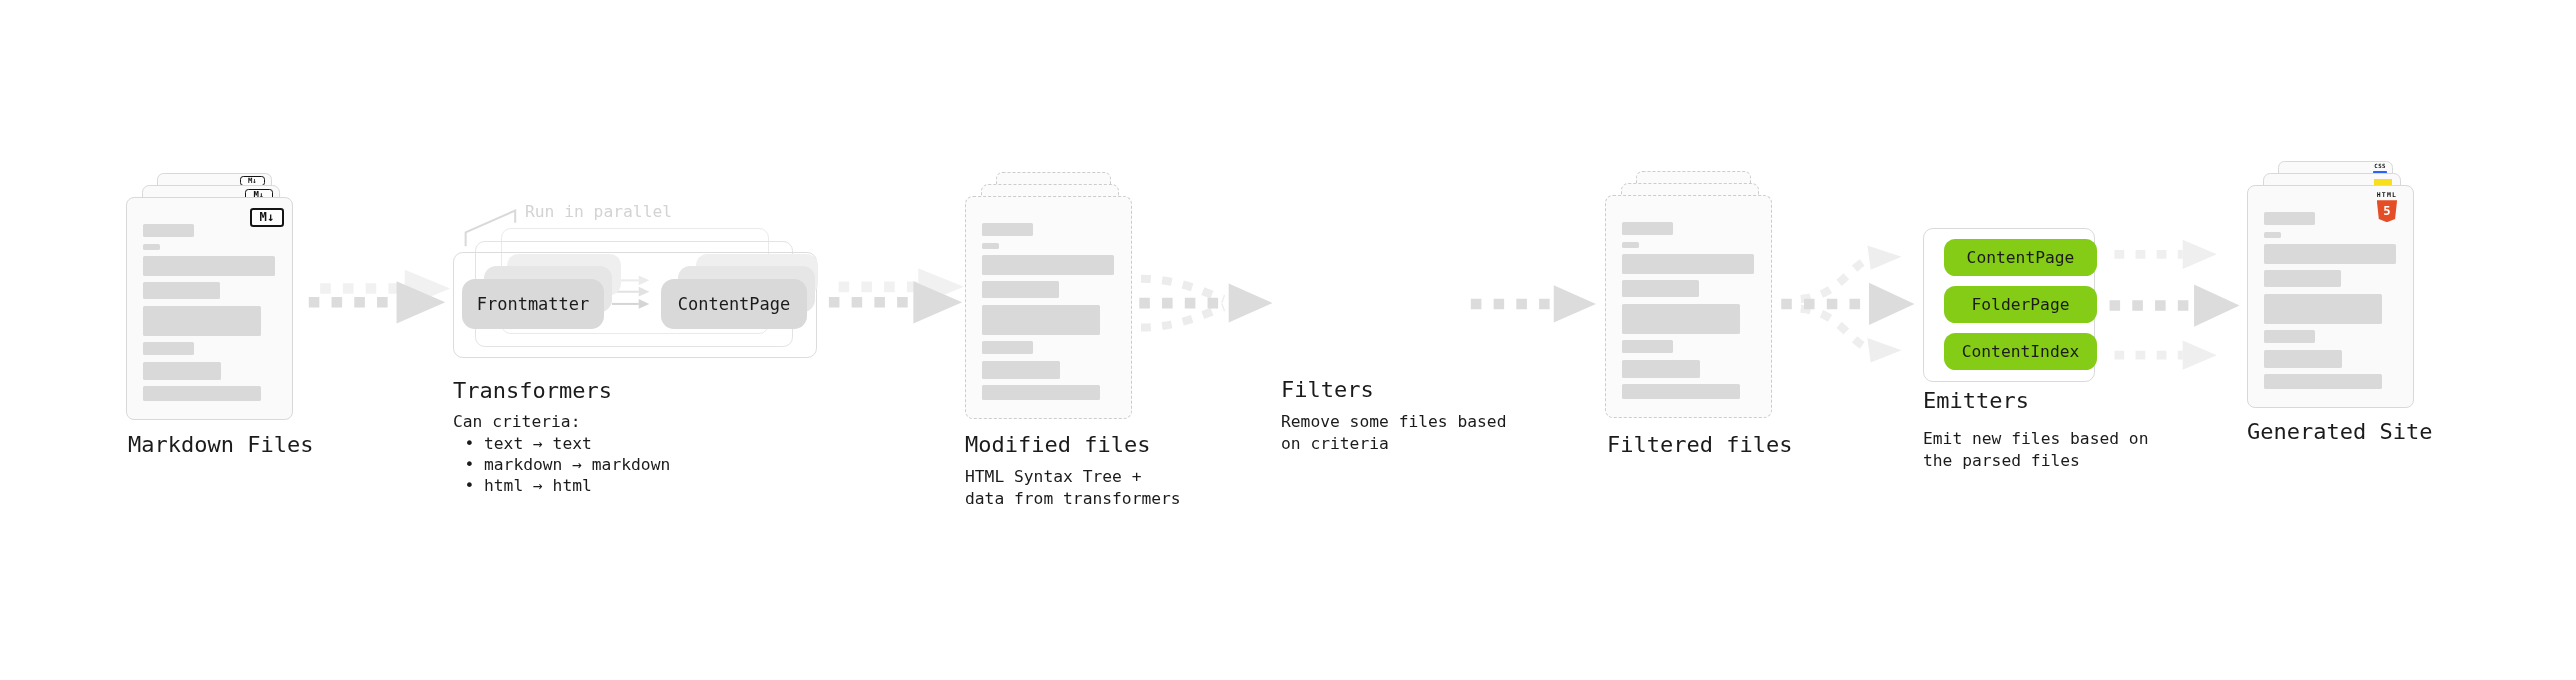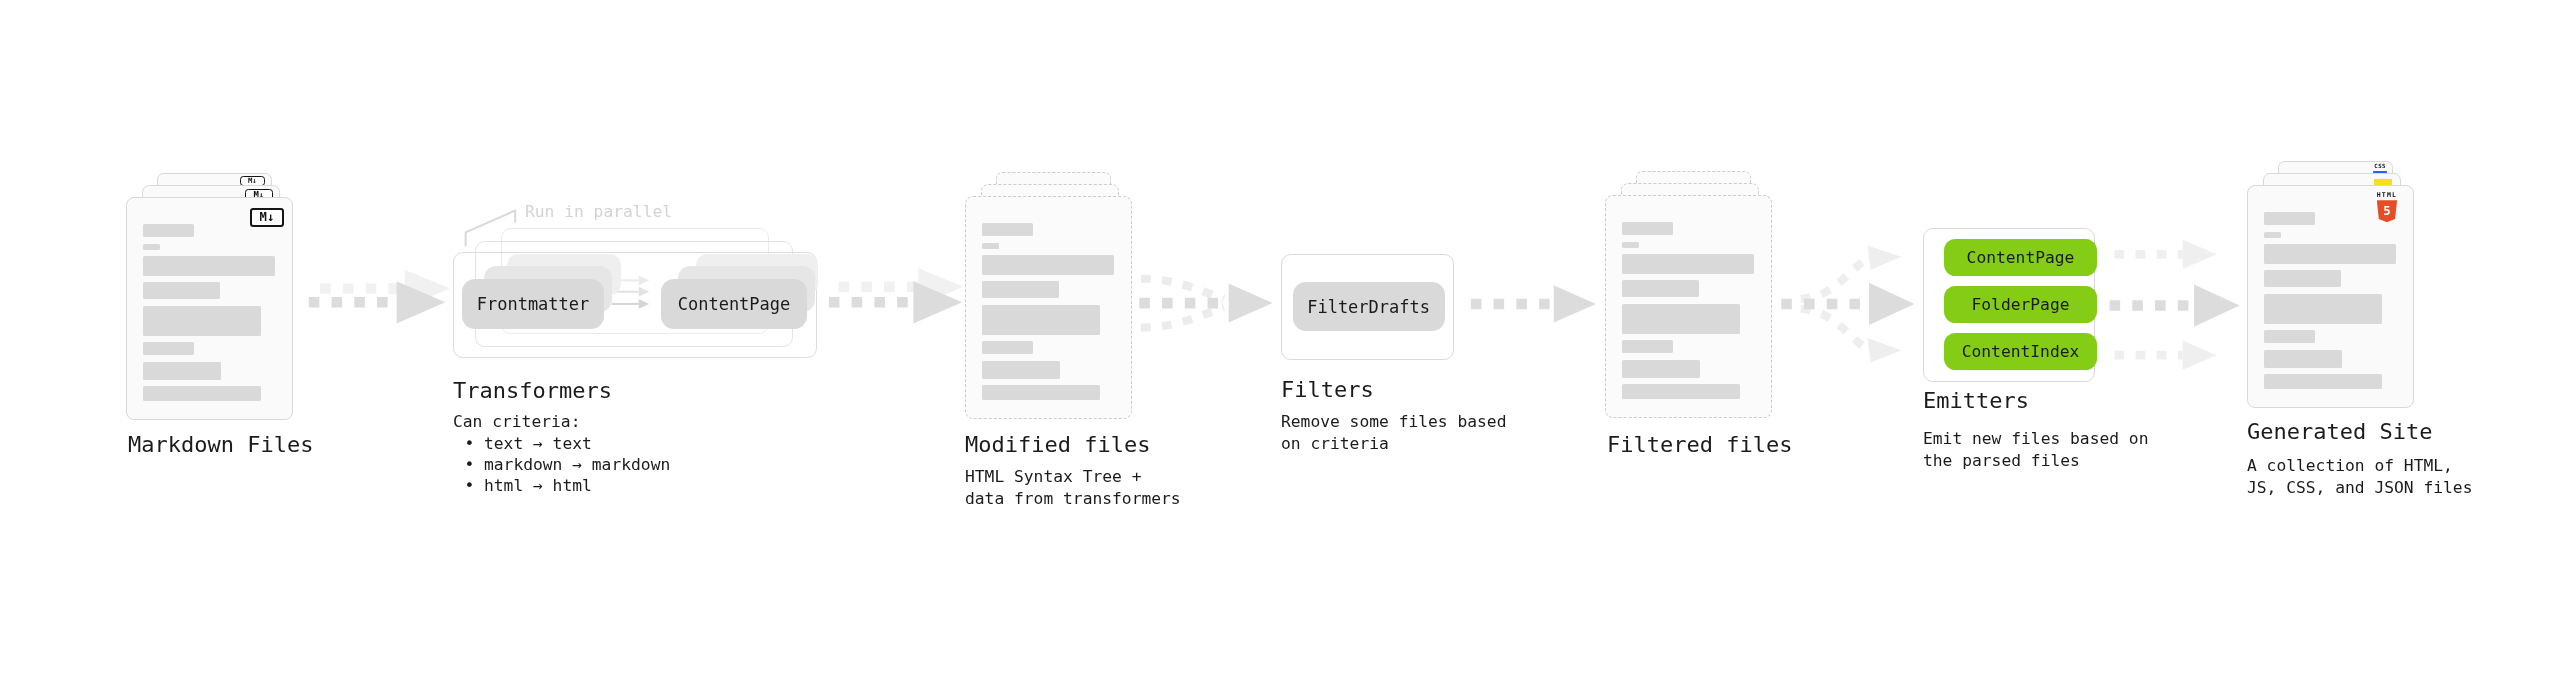--- a/index.html
+++ b/index.html
@@ -215,23 +215,20 @@
           <div class="bar" style="width: 118px; height: 14.6px;"></div>
         </div>
     </div>
   </div>
   <div class="stage-title" style="left:965px; top:432px;">Modified files</div>
   <div class="stage-desc" style="left:965px; top:466px;">
     <div>HTML Syntax Tree +</div>
     <div>data from transformers</div>
   </div>
 
-  <div class="panel" style="left:1281px; top:254px; width:173px; height:106px;">
-    <div class="pill" style="left:10.6px; top:27px; width:152px; height:49px;">FilterDrafts</div>
-  </div>
   <div class="stage-title" style="left:1281px; top:377px;">Filters</div>
   <div class="stage-desc" style="left:1281px; top:411px;">
     <div>Remove some files based</div>
     <div>on criteria</div>
   </div>
 
   <div class="doc-stack" style="left:1605px; top:171px;">
     <div class="card dashed c-back"></div>
     <div class="card dashed c-mid"></div>
     <div class="card dashed c-front">
@@ -283,19 +280,15 @@
           <div class="bar" style="width: 132px; height: 19.5px;"></div>
           <div class="bar" style="width: 77px; height: 17px;"></div>
           <div class="bar" style="width: 118px; height: 30px;"></div>
           <div class="bar" style="width: 51px; height: 13px;"></div>
           <div class="bar" style="width: 78px; height: 18px;"></div>
           <div class="bar" style="width: 118px; height: 14.6px;"></div>
         </div>
     </div>
   </div>
   <div class="stage-title" style="left:2247px; top:419px;">Generated Site</div>
-  <div class="stage-desc" style="left:2247px; top:455px;">
-    <div>A collection of HTML,</div>
-    <div>JS, CSS, and JSON files</div>
-  </div>
 
 </div>
 
 
 </body></html>

